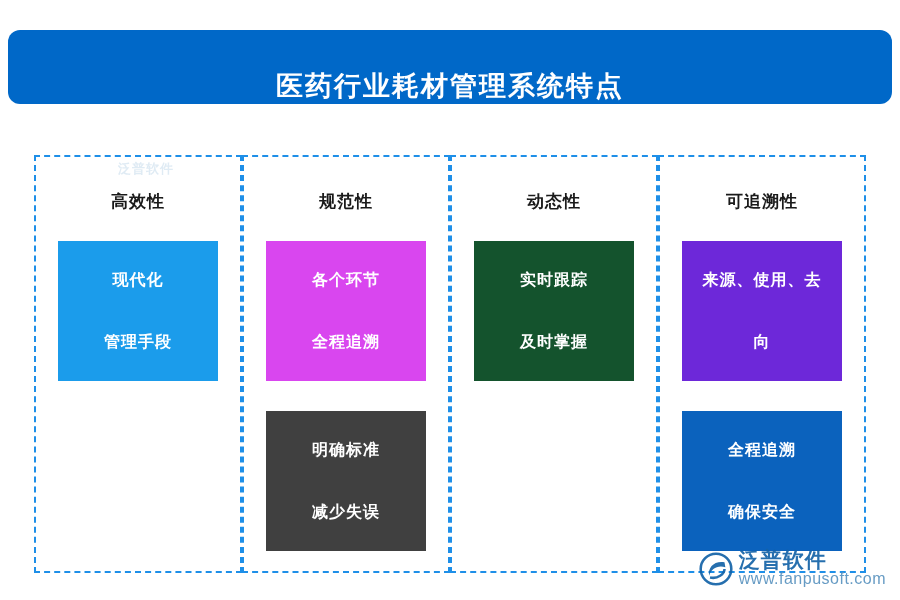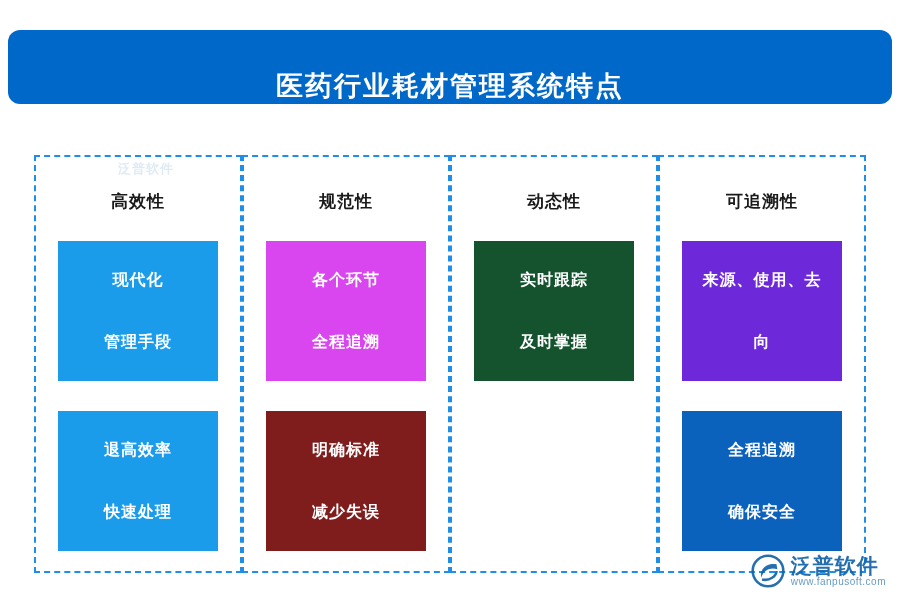--- a/index.html
+++ b/index.html
@@ -127,21 +127,21 @@
     flex-direction: column;
     line-height: 1.05;
   }
   .logo-name {
     font-size: 21px;
     font-weight: bold;
     color: #1463a8;
     letter-spacing: 1px;
   }
   .logo-url {
-    font-size: 10px;
+    font-size: 16px;
     color: #5a93bf;
     letter-spacing: 0.5px;
   }
 </style>
 </head>
 <body>
 
 <div id="page">
 
   <div class="title-banner">
@@ -153,33 +153,29 @@
   </div>
 
   <div class="columns">
 
     <div class="column">
       <div class="col-header">高效性</div>
       <div class="box box-1" style="background:#1b9ceb">
         <span class="line">现代化</span>
         <span class="line">管理手段</span>
       </div>
-      <div class="box box-2" style="background:#1b9ceb">
-        <span class="line">退高效率</span>
-        <span class="line">快速处理</span>
-      </div>
     </div>
 
     <div class="column">
       <div class="col-header">规范性</div>
       <div class="box box-1" style="background:#d946ef">
         <span class="line">各个环节</span>
         <span class="line">全程追溯</span>
       </div>
-      <div class="box box-2" style="background:#7f1d1d">
+      <div class="box box-2" style="background:#404040">
         <span class="line">明确标准</span>
         <span class="line">减少失误</span>
       </div>
     </div>
 
     <div class="column">
       <div class="col-header">动态性</div>
       <div class="box box-1" style="background:#14532d">
         <span class="line">实时跟踪</span>
         <span class="line">及时掌握</span>

